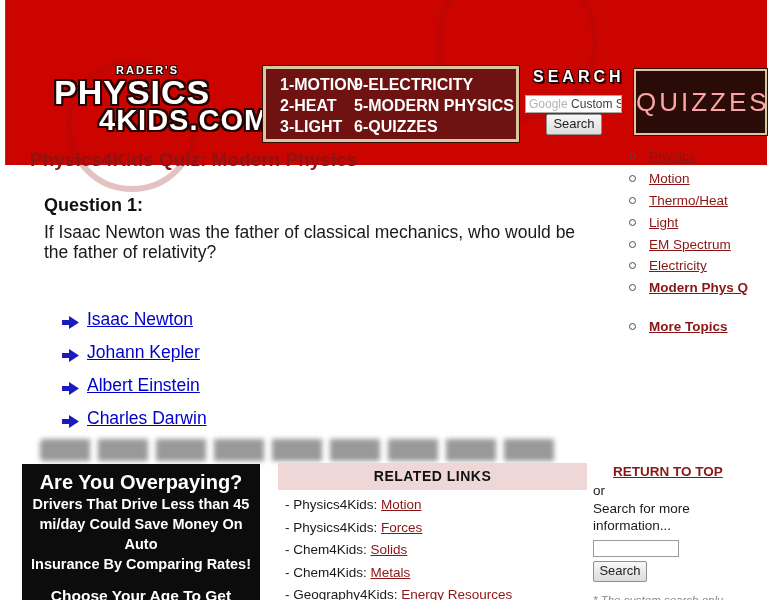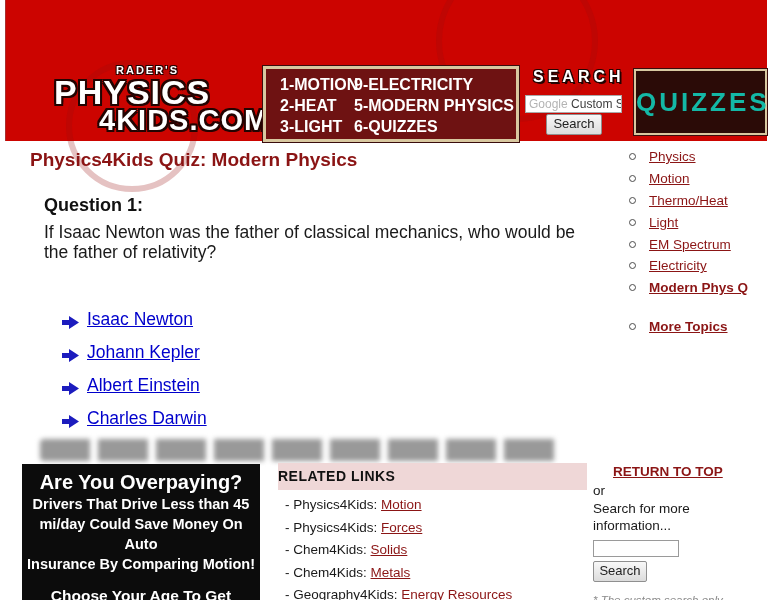--- a/index.html
+++ b/index.html
@@ -1,21 +1,21 @@
 <!DOCTYPE html>
 <html><head>
 <meta charset="utf-8">
 <style>
   html,body{margin:0;padding:0;background:#ffffff;}
   #page{position:relative;width:777px;height:600px;overflow:hidden;background:#ffffff;
         font-family:"Liberation Sans", sans-serif;}
   .abs{position:absolute;}
 
   
-  #red-band{left:5px;top:0;width:761px;height:141px;background:#cc0400;border-left:1px solid #a83030;}
+  #red-band{left:5px;top:0;width:761px;height:165px;background:#cc0400;border-left:1px solid #a83030;}
   .band-texture{position:absolute;border-radius:50%;border:6px solid rgba(150,10,10,.25);}
   #brand{left:30px;top:60px;width:230px;height:80px;color:#fff;}
   #brand-tagline{left:80px;top:4px;font-size:11px;font-weight:bold;letter-spacing:2px;color:#fff;
      text-shadow:-1px -1px 0 #230402,1px -1px 0 #230402,-1px 1px 0 #230402,1px 1px 0 #230402;}
   #brand-line1{left:18px;top:13px;font-size:34px;font-weight:bold;letter-spacing:1px;color:#fff;
      text-shadow:-2px -2px 0 #230402,2px -2px 0 #230402,-2px 2px 0 #230402,2px 2px 0 #230402,0 2px 0 #230402,2px 0 0 #230402,0 -2px 0 #230402,-2px 0 0 #230402;}
   #brand-line2{left:63px;top:44px;font-size:29px;font-weight:bold;letter-spacing:1px;color:#fff;
      text-shadow:-2px -2px 0 #230402,2px -2px 0 #230402,-2px 2px 0 #230402,2px 2px 0 #230402,0 2px 0 #230402,2px 0 0 #230402,0 -2px 0 #230402,-2px 0 0 #230402;}
 
   #nav-box{left:257px;top:66px;width:238px;height:66px;background:#6e1212;
@@ -29,22 +29,22 @@
      text-shadow:-1px -1px 0 #230402,1px -1px 0 #230402,-1px 1px 0 #230402,1px 1px 0 #230402,2px 2px 0 #230402;}
   #search-input{left:6px;top:29px;width:92px;height:16px;background:#fff;border:1px solid #a9a9a9;
      font-size:12px;line-height:16px;text-align:left;padding-left:3px;overflow:hidden;white-space:nowrap;cursor:text;}
   .watermark-brand{color:#b4b4b4;}
   .watermark-rest{color:#3d3d3d;}
   #search-btn{left:27px;top:48px;width:54px;height:19px;background:linear-gradient(#f8f8f8,#dcdcdc);
      border:1px solid #8f8f8f;border-radius:2px;font-size:13px;line-height:17px;color:#222;cursor:pointer;}
 
   #quizzes-box{left:628px;top:69px;width:129px;height:62px;background:#2b0b07;
      border:2px solid #d8c8a0;outline:1px solid #3a0d0d;cursor:pointer;}
-  #quizzes-label{width:100%;text-align:center;line-height:62px;color:#14b8a6;font-size:26px;
-     font-weight:bold;letter-spacing:3px;}
+  #quizzes-label{width:100%;text-align:center;line-height:62px;color:#fca5a5;font-size:26px;
+     font-weight:normal;letter-spacing:3px;}
 
   
   #page-title{left:30px;top:149px;font-size:19px;font-weight:bold;color:#8b1414;}
   #question-label{left:44px;top:195px;font-size:18px;font-weight:bold;color:#111;}
   #question-text{left:44px;top:222px;width:545px;font-size:17.5px;line-height:20px;color:#1a1a1a;}
   #answers{left:62px;top:297px;}
   .answer-row{display:flex;align-items:flex-end;height:33px;}
   .answer-arrow{width:17px;height:15px;margin-right:8px;flex:0 0 auto;}
   .answer-link{color:#0000cc;text-decoration:underline;font-size:17.5px;cursor:pointer;}
 
@@ -62,21 +62,21 @@
      filter:blur(2.5px);}
 
   
   #ad-box{left:22px;top:464px;width:238px;height:140px;background:#0c0c0c;color:#fff;text-align:center;overflow:hidden;cursor:pointer;}
   #ad-headline{margin-top:7px;font-size:20px;font-weight:bold;}
   .ad-body-line{font-size:14.5px;line-height:20px;font-weight:bold;}
   #ad-cta{margin-top:13px;font-size:15.5px;font-weight:bold;}
 
   
   #related-header{left:278px;top:463px;width:309px;height:27px;background:#efd7d7;
-     line-height:27px;font-size:14px;font-weight:bold;color:#111;letter-spacing:.5px;}
+     text-align:center;line-height:27px;font-size:14px;font-weight:bold;color:#111;letter-spacing:.5px;}
   #related-list{left:285px;top:497px;width:300px;}
   .related-row{height:22.5px;font-size:13.5px;color:#1a1a1a;white-space:nowrap;}
   .related-link{color:#8b1515;text-decoration:underline;cursor:pointer;}
 
   
   #foot-right{left:593px;top:464px;width:130px;font-size:13.5px;color:#1a1a1a;}
   #return-top{color:#8b1515;font-weight:bold;text-decoration:underline;font-size:13.5px;cursor:pointer;display:inline-block;margin-bottom:3px;padding-left:20px;}
   .foot-line{line-height:17.5px;}
   #foot-input{margin-top:5px;width:84px;height:15px;border:1px solid #9a9a9a;background:#fff;cursor:text;}
   #foot-search-btn{margin-top:4px;width:52px;height:19px;background:linear-gradient(#f8f8f8,#dcdcdc);
@@ -189,21 +189,21 @@
       <span class="side-link bold">More Topics</span>
     </div>
   </div>
 
   <div class="abs" id="blur-bar"></div>
 
   <div class="abs" id="ad-box">
     <div id="ad-headline">Are You Overpaying?</div>
     <div class="ad-body-line">Drivers That Drive Less than 45</div>
     <div class="ad-body-line">mi/day Could Save Money On Auto</div>
-    <div class="ad-body-line">Insurance By Comparing Motion!</div>
+    <div class="ad-body-line">Insurance By Comparing Rates!</div>
     <div id="ad-cta">Choose Your Age To Get Started:</div>
 
   </div>
 
   <div class="abs" id="related-header">RELATED LINKS</div>
   <div class="abs" id="related-list">
     <div class="related-row">
       <span>- Physics4Kids: </span><span class="related-link">Motion</span>
     </div>
     <div class="related-row">

